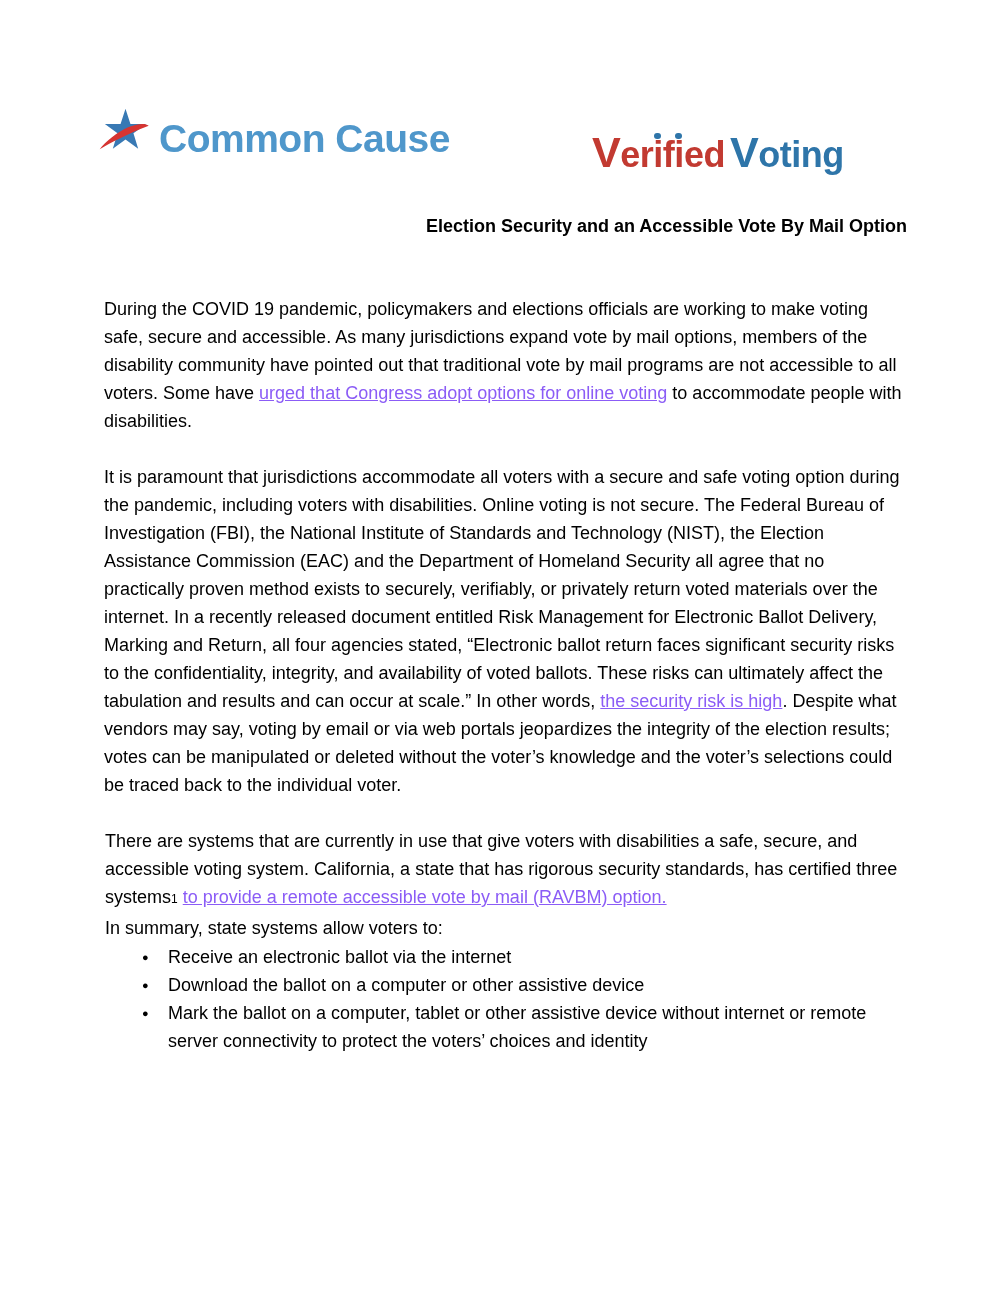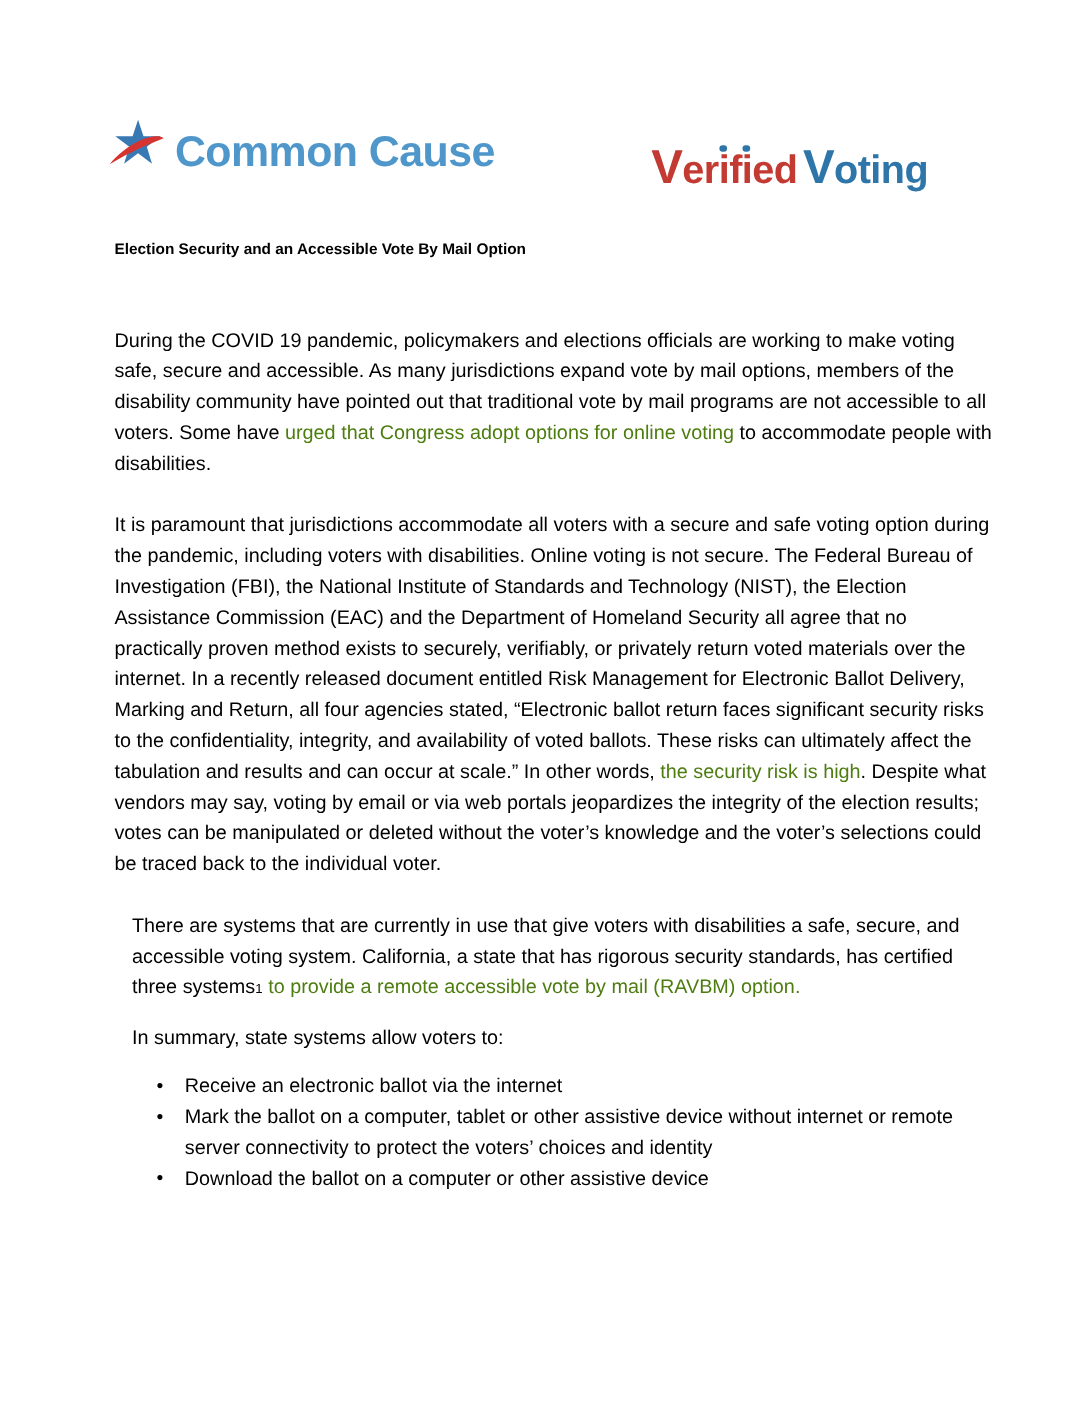--- a/index.html
+++ b/index.html
@@ -33,32 +33,32 @@
   .vv-i    { position: relative; display: inline-block; }
   .vv-i::after {
     content: ""; position: absolute; left: 0.02em; top: 0.155em;
     width: 0.19em; height: 0.19em; border-radius: 50%;
     background: #2e75a9;
   }
 
   
   .title-block {
     position: absolute; top: 212px; left: 104px; width: 803px;
-    text-align: left; font-size: 14px; line-height: 28px;
+    text-align: right; font-size: 18px; line-height: 28px;
   }
   .doc-title { font-weight: bold; }
 
   
   .body-block {
     position: absolute; top: 295px; left: 104px; width: 803px;
     font-size: 18px; line-height: 28px;
   }
   .body-block p { margin: 0 0 28px 0; }
-  .body-block p.no-gap { margin: 16px; }
-  .doc-link { color: #4d7c0f; cursor: pointer; }
+  .body-block p.no-gap { margin: 1px; }
+  .doc-link { color: #8b5cf6; text-decoration: underline; cursor: pointer; }
   .em-italic { }
   .em-bold { font-weight: normal; }
   .fn-ref { font-size: 12px; }
 
   ul.bullets { margin: 0; padding: 0 0 0 36px; list-style: none; }
   ul.bullets li { position: relative; padding-left: 28px; margin: 0; }
   ul.bullets li::before {
     content: "\25CF";
     position: absolute; left: 2px; top: 0;
     font-size: 11px; line-height: 28px;
@@ -97,20 +97,20 @@
     <p><span>During the COVID 19 pandemic, policymakers and elections officials are working to make voting safe, secure and accessible. As many jurisdictions expand vote by mail options, members of the disability community have pointed out that traditional vote by mail programs are not accessible to all voters. Some have </span><span class="doc-link">urged that Congress adopt options for online voting</span><span> to accommodate people with disabilities.</span></p>
 
     <p><span>It is paramount that jurisdictions accommodate all voters with a </span><span class="em-italic">secure</span><span> and safe voting option during the pandemic, including voters with disabilities. Online voting is not secure. The Federal Bureau of Investigation (FBI), the National Institute of Standards and Technology (NIST), the Election Assistance Commission (EAC) and the Department of Homeland Security all agree that no practically proven method exists to securely, verifiably, or privately return voted materials over the internet. In a recently released document entitled Risk Management for Electronic Ballot Delivery, Marking and Return, all four agencies stated, “Electronic ballot return faces significant security risks to the confidentiality, integrity, and availability of voted ballots. These risks can ultimately affect the tabulation and </span><span class="em-bold">results</span><span> and can occur at scale.” In other words, </span><span class="doc-link">the security risk is high</span><span>. Despite what vendors may say, voting by email or via web portals jeopardizes the integrity of the election results; votes can be manipulated or deleted without the voter’s knowledge and the voter’s selections could be traced back to the individual voter.</span></p>
 
     <p class="no-gap"><span>There are systems that are currently in use that give voters with disabilities a safe, secure, and accessible voting system. California, a state that has rigorous security standards, has certified three systems</span><span class="fn-ref">1</span><span> </span><span class="doc-link">to provide a remote accessible vote by mail (RAVBM) option.</span></p>
 
     <p class="no-gap">In summary, state systems allow voters to:</p>
 
     <ul class="bullets">
       <li><span>Receive an electronic ballot via the internet</span></li>
+      <li><span>Download the ballot on a computer or other assistive device</span></li>
       <li><span>Mark the ballot on a computer, tablet or other assistive device without internet or remote server connectivity to protect the voters’ choices and identity</span></li>
-      <li><span>Download the ballot on a computer or other assistive device</span></li>
     </ul>
 
   </div>
 
 
 </div>
 
 </body></html>

